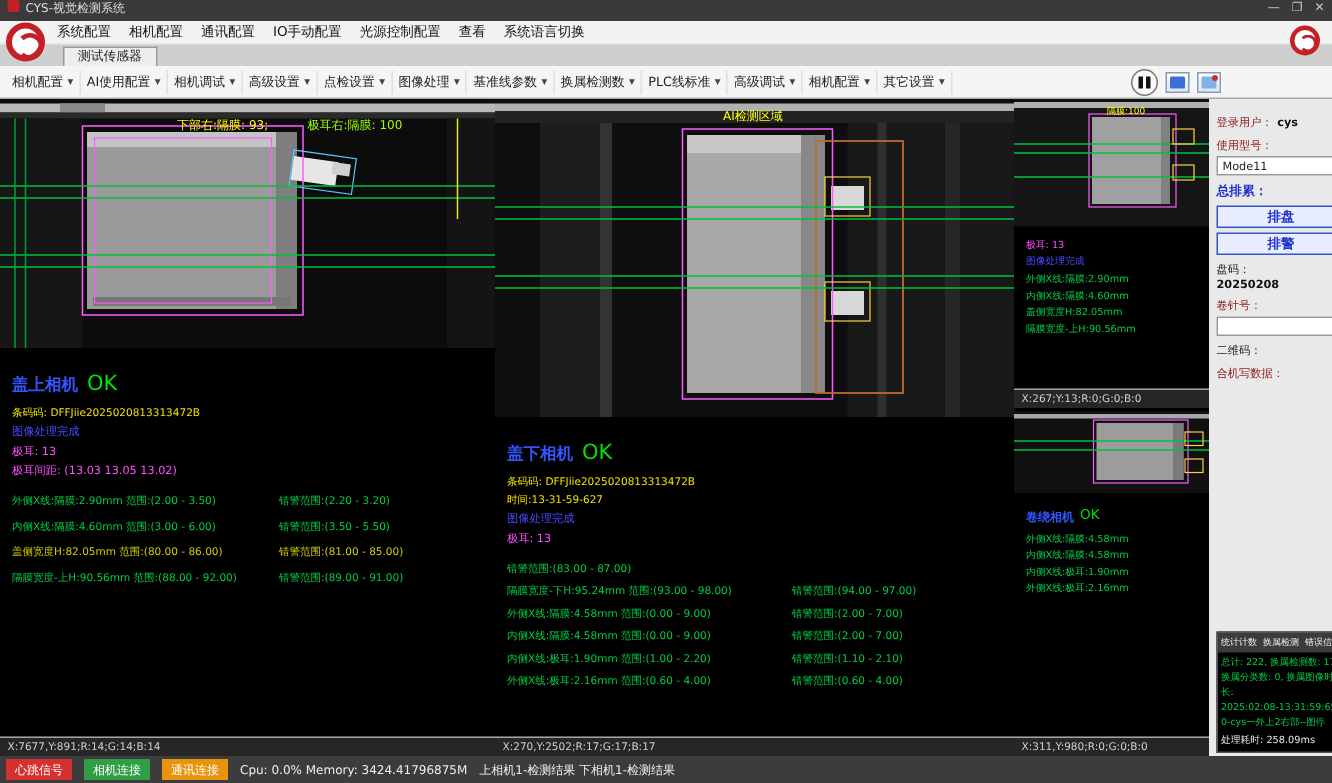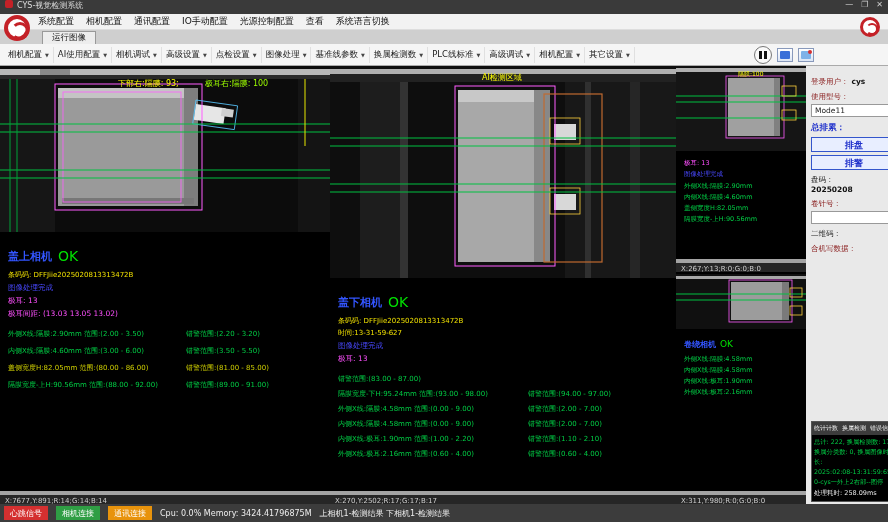--- a/index.html
+++ b/index.html
@@ -40,21 +40,21 @@
   
   .main{height:438px;display:flex;background:#000;gap:0}
   .panel{display:flex;flex-direction:column;background:#000}
   .panel-left{width:330px}
   .panel-center{width:346px}
   .rightcol{width:130px;display:flex;flex-direction:column;gap:2px}
   .subpanel{display:flex;flex-direction:column;background:#000}
   .sub1{height:206px}.sub2{flex:1}
   .img-area{display:block}
   .info{flex:1;padding:6px 8px 0 8px;overflow:hidden}
-  .coords{height:13px;background:#262626;color:#cfcfcf;font-size:7px;line-height:12px;padding:0 5px;border-top:4px solid #a3a3a3}
+  .coords{height:13px;background:#262626;color:#cfcfcf;font-size:7px;line-height:12px;padding:0 5px;border-top:1px solid #a3a3a3}
 
   .cam-title{margin:10px 0 6px 0;display:flex;align-items:center;gap:6px}
   .blue{color:#3355ff;font-weight:bold;font-size:11px}
   .ok{color:#00e000;font-weight:normal;font-size:14px}
   .yellow{color:#f0e000;font-size:7px;margin:2px 0}
   .blue2{color:#4848ff;font-size:7.5px;margin:3px 0}
   .magenta{color:#ff50ff;font-size:7.5px;margin:3px 0}
   .rows{margin-top:10px}
   .mrow{display:flex;font-size:7px;color:#00cc44;margin-bottom:7px}
   .mrow .lcol{width:178px}
@@ -114,21 +114,21 @@
     <span class="menu-item">通讯配置</span>
     <span class="menu-item">IO手动配置</span>
     <span class="menu-item">光源控制配置</span>
     <span class="menu-item">查看</span>
     <span class="menu-item">系统语言切换</span>
   </div>
   <div class="brand-logo"></div>
   <div class="brand-logo-right"></div>
 
   <div class="tabstrip">
-    <span class="tab-active">运行图像</span>
+    <span class="tab-active">测试传感器</span>
   </div>
 
   <div class="toolbar">
     <span class="tb-item">
         <span>相机配置</span>
         <span class="arrow">▼</span>
       </span>
     <span class="tb-item">
         <span>AI使用配置</span>
         <span class="arrow">▼</span>

